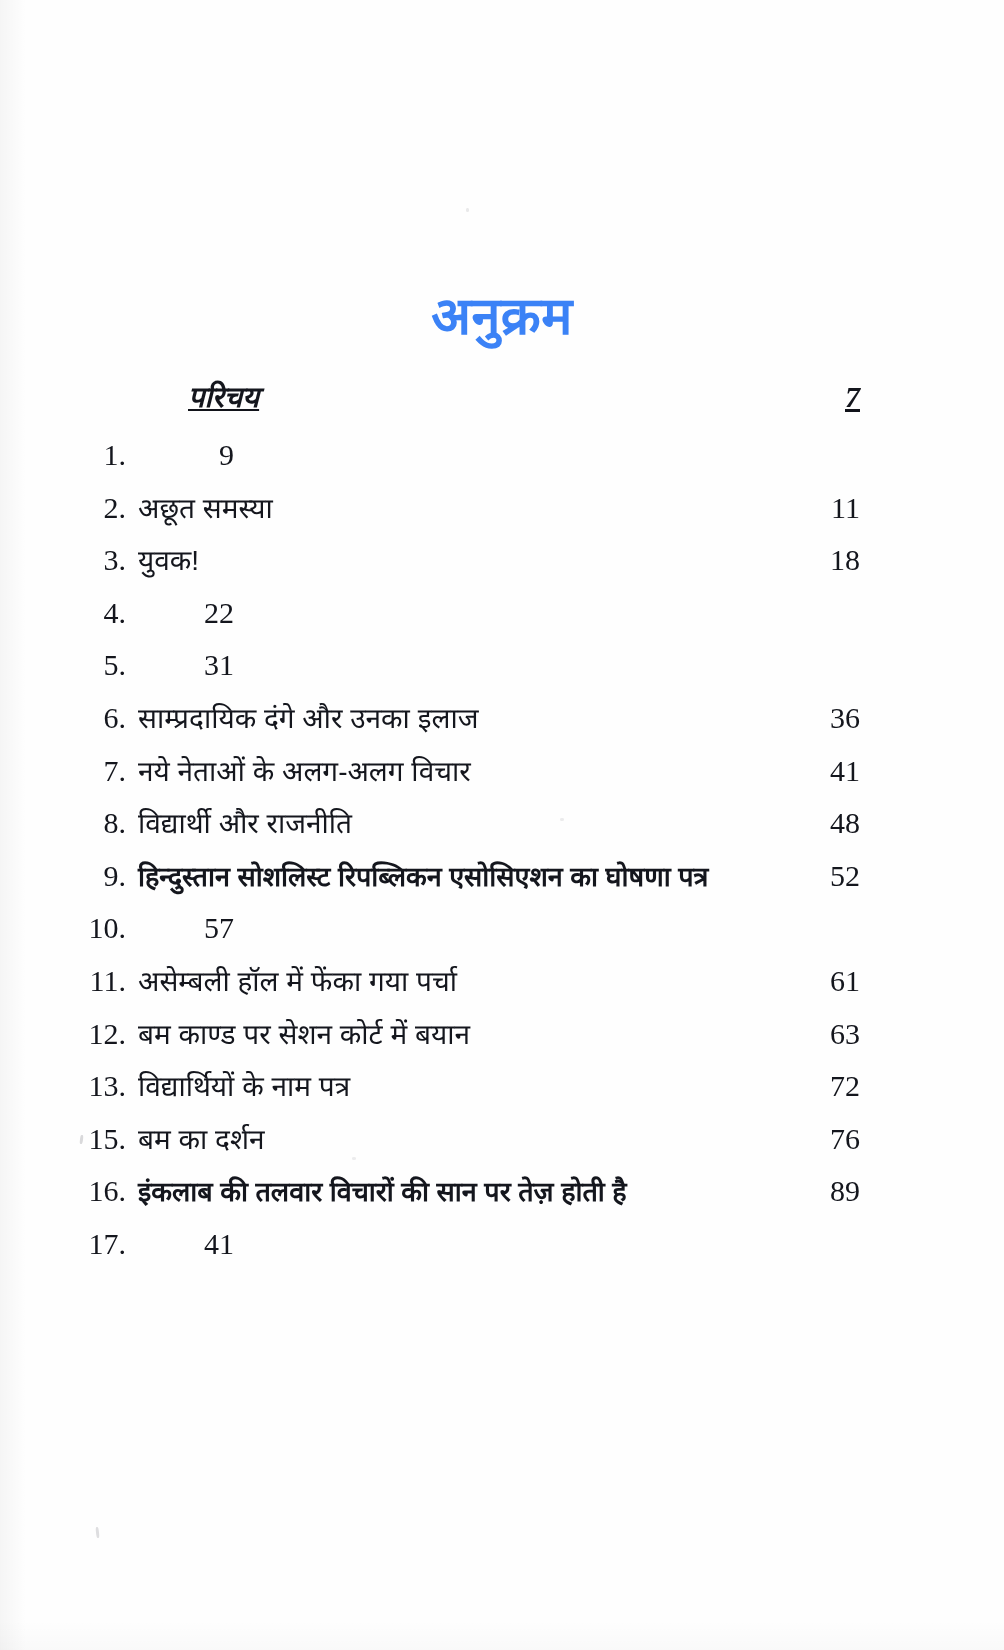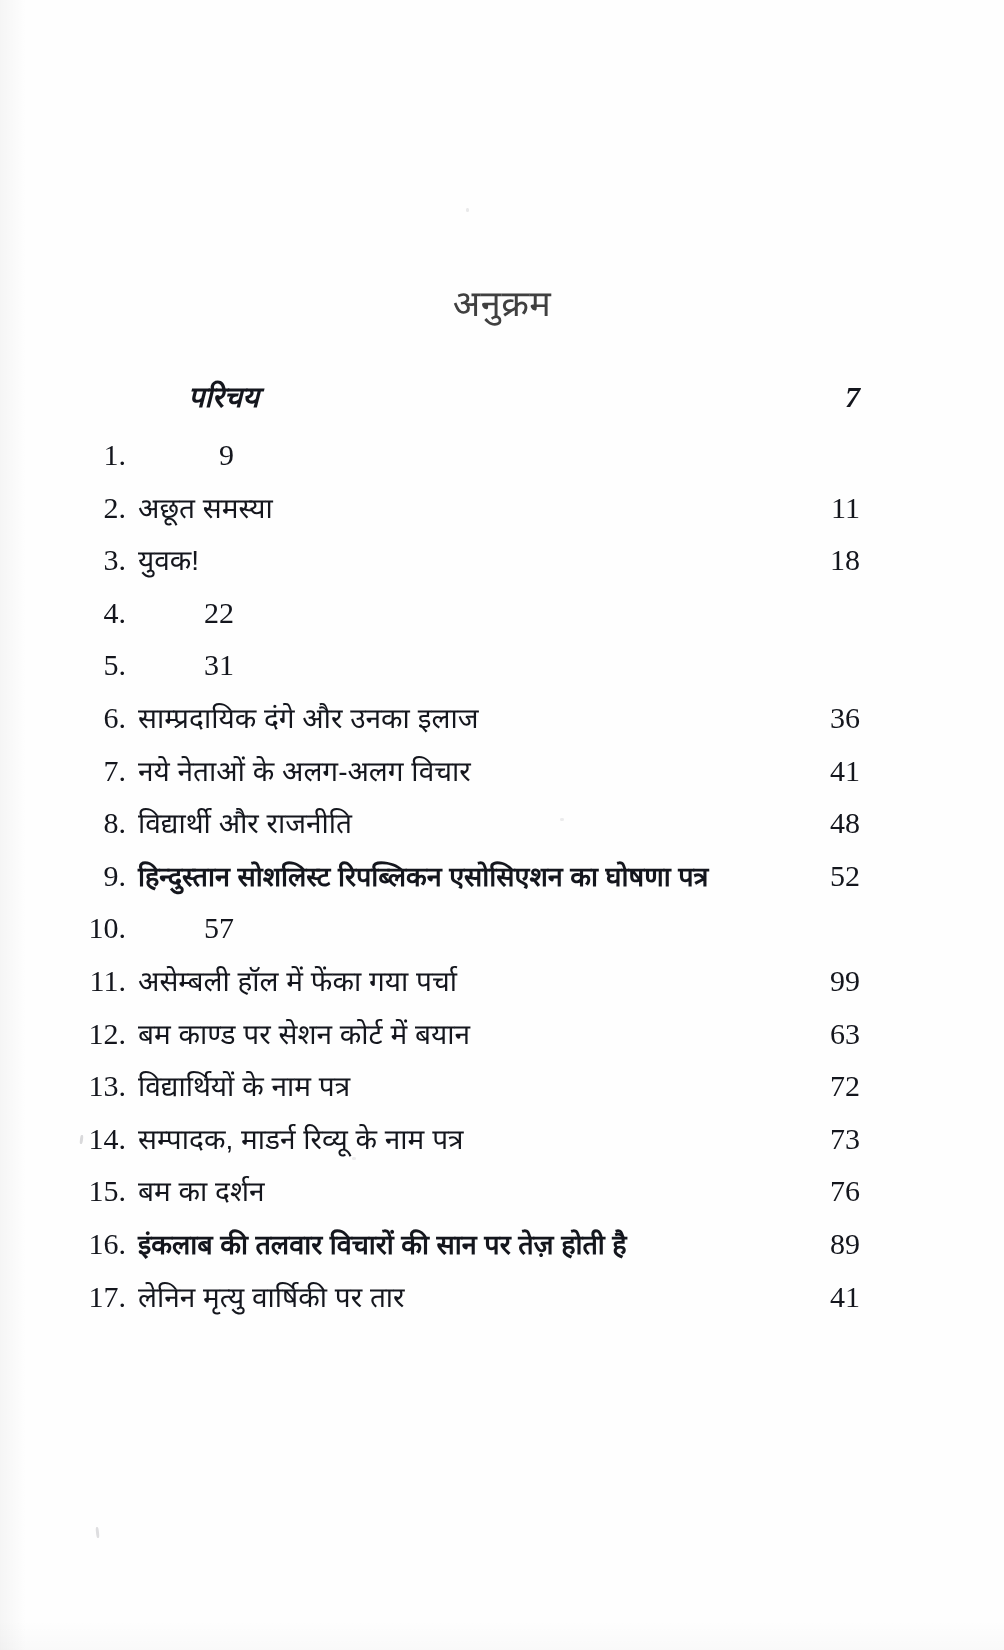--- a/index.html
+++ b/index.html
@@ -50,24 +50,24 @@
   .speck.s4 { left: 560px; top: 818px;  width: 4px;  height: 3px;  opacity: .28; }
   .speck.s5 { left: 352px; top: 1157px; width: 4px;  height: 3px;  opacity: .25; }
 
   .title {
     position: absolute;
     left: 0;
     right: 0;
     top: 278px;
     text-align: center;
     font-family: "Liberation Sans", "DejaVu Sans", sans-serif;
-    font-weight: 400;
-    font-size: 36px;
+    font-weight: 700;
+    font-size: 52px;
     letter-spacing: 0.5px;
-    color: #404040;
+    color: #3b82f6;
   }
 
   .toc {
     position: absolute;
     left: 64px;
     top: 382px;
     width: 796px;
   }
 
   .row {
@@ -97,21 +97,21 @@
 
   .page-no {
     flex: 0 0 96px;
     text-align: right;
     font-size: 30px;
     line-height: 1;
     color: #14161d;
   }
 
   
-  .row.intro { height: 58px; }
+  .row.intro { height: 58px; text-decoration: underline; }
   .row.intro .num { visibility: hidden; }
   .row.intro .label {
     font-style: italic;
     font-weight: 700;
     font-size: 29px;
     padding-left: 50px;
   }
   .row.intro .page-no {
     font-style: italic;
     font-weight: 700;
@@ -195,53 +195,47 @@
     </div>
 
     <div class="row">
       <span class="num">10.</span>
       <span class="page-no">57</span>
     </div>
 
     <div class="row">
       <span class="num">11.</span>
       <span class="label">असेम्बली हॉल में फेंका गया पर्चा</span>
-      <span class="page-no">99</span>
+      <span class="page-no">61</span>
     </div>
 
     <div class="row">
       <span class="num">12.</span>
       <span class="label">बम काण्ड पर सेशन कोर्ट में बयान</span>
       <span class="page-no">63</span>
     </div>
 
     <div class="row">
       <span class="num">13.</span>
       <span class="label">विद्यार्थियों के नाम पत्र</span>
       <span class="page-no">72</span>
     </div>
 
-    <div class="row">
-      <span class="num">14.</span>
-      <span class="label">सम्पादक, माडर्न रिव्यू के नाम पत्र</span>
-      <span class="page-no">73</span>
-    </div>
 
     <div class="row">
       <span class="num">15.</span>
       <span class="label">बम का दर्शन</span>
       <span class="page-no">76</span>
     </div>
 
     <div class="row wide">
       <span class="num">16.</span>
       <span class="label">इंकलाब की तलवार विचारों की सान पर तेज़ होती है</span>
       <span class="page-no">89</span>
     </div>
 
     <div class="row">
       <span class="num">17.</span>
-      <span class="label">लेनिन मृत्यु वार्षिकी पर तार</span>
       <span class="page-no">41</span>
     </div>
 
   </div>
 </div>
 
 </body></html>

